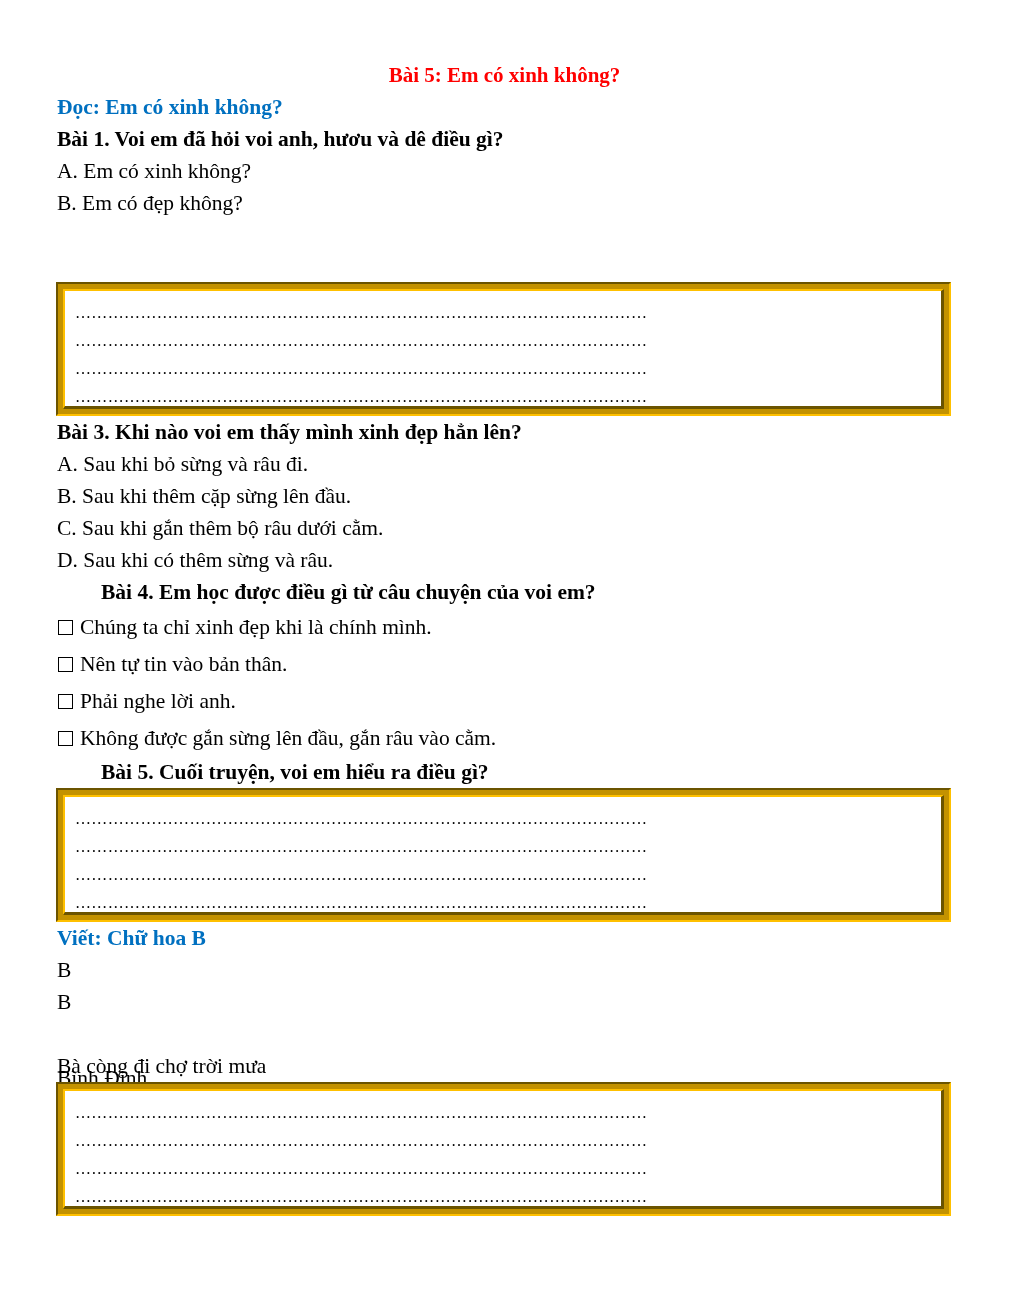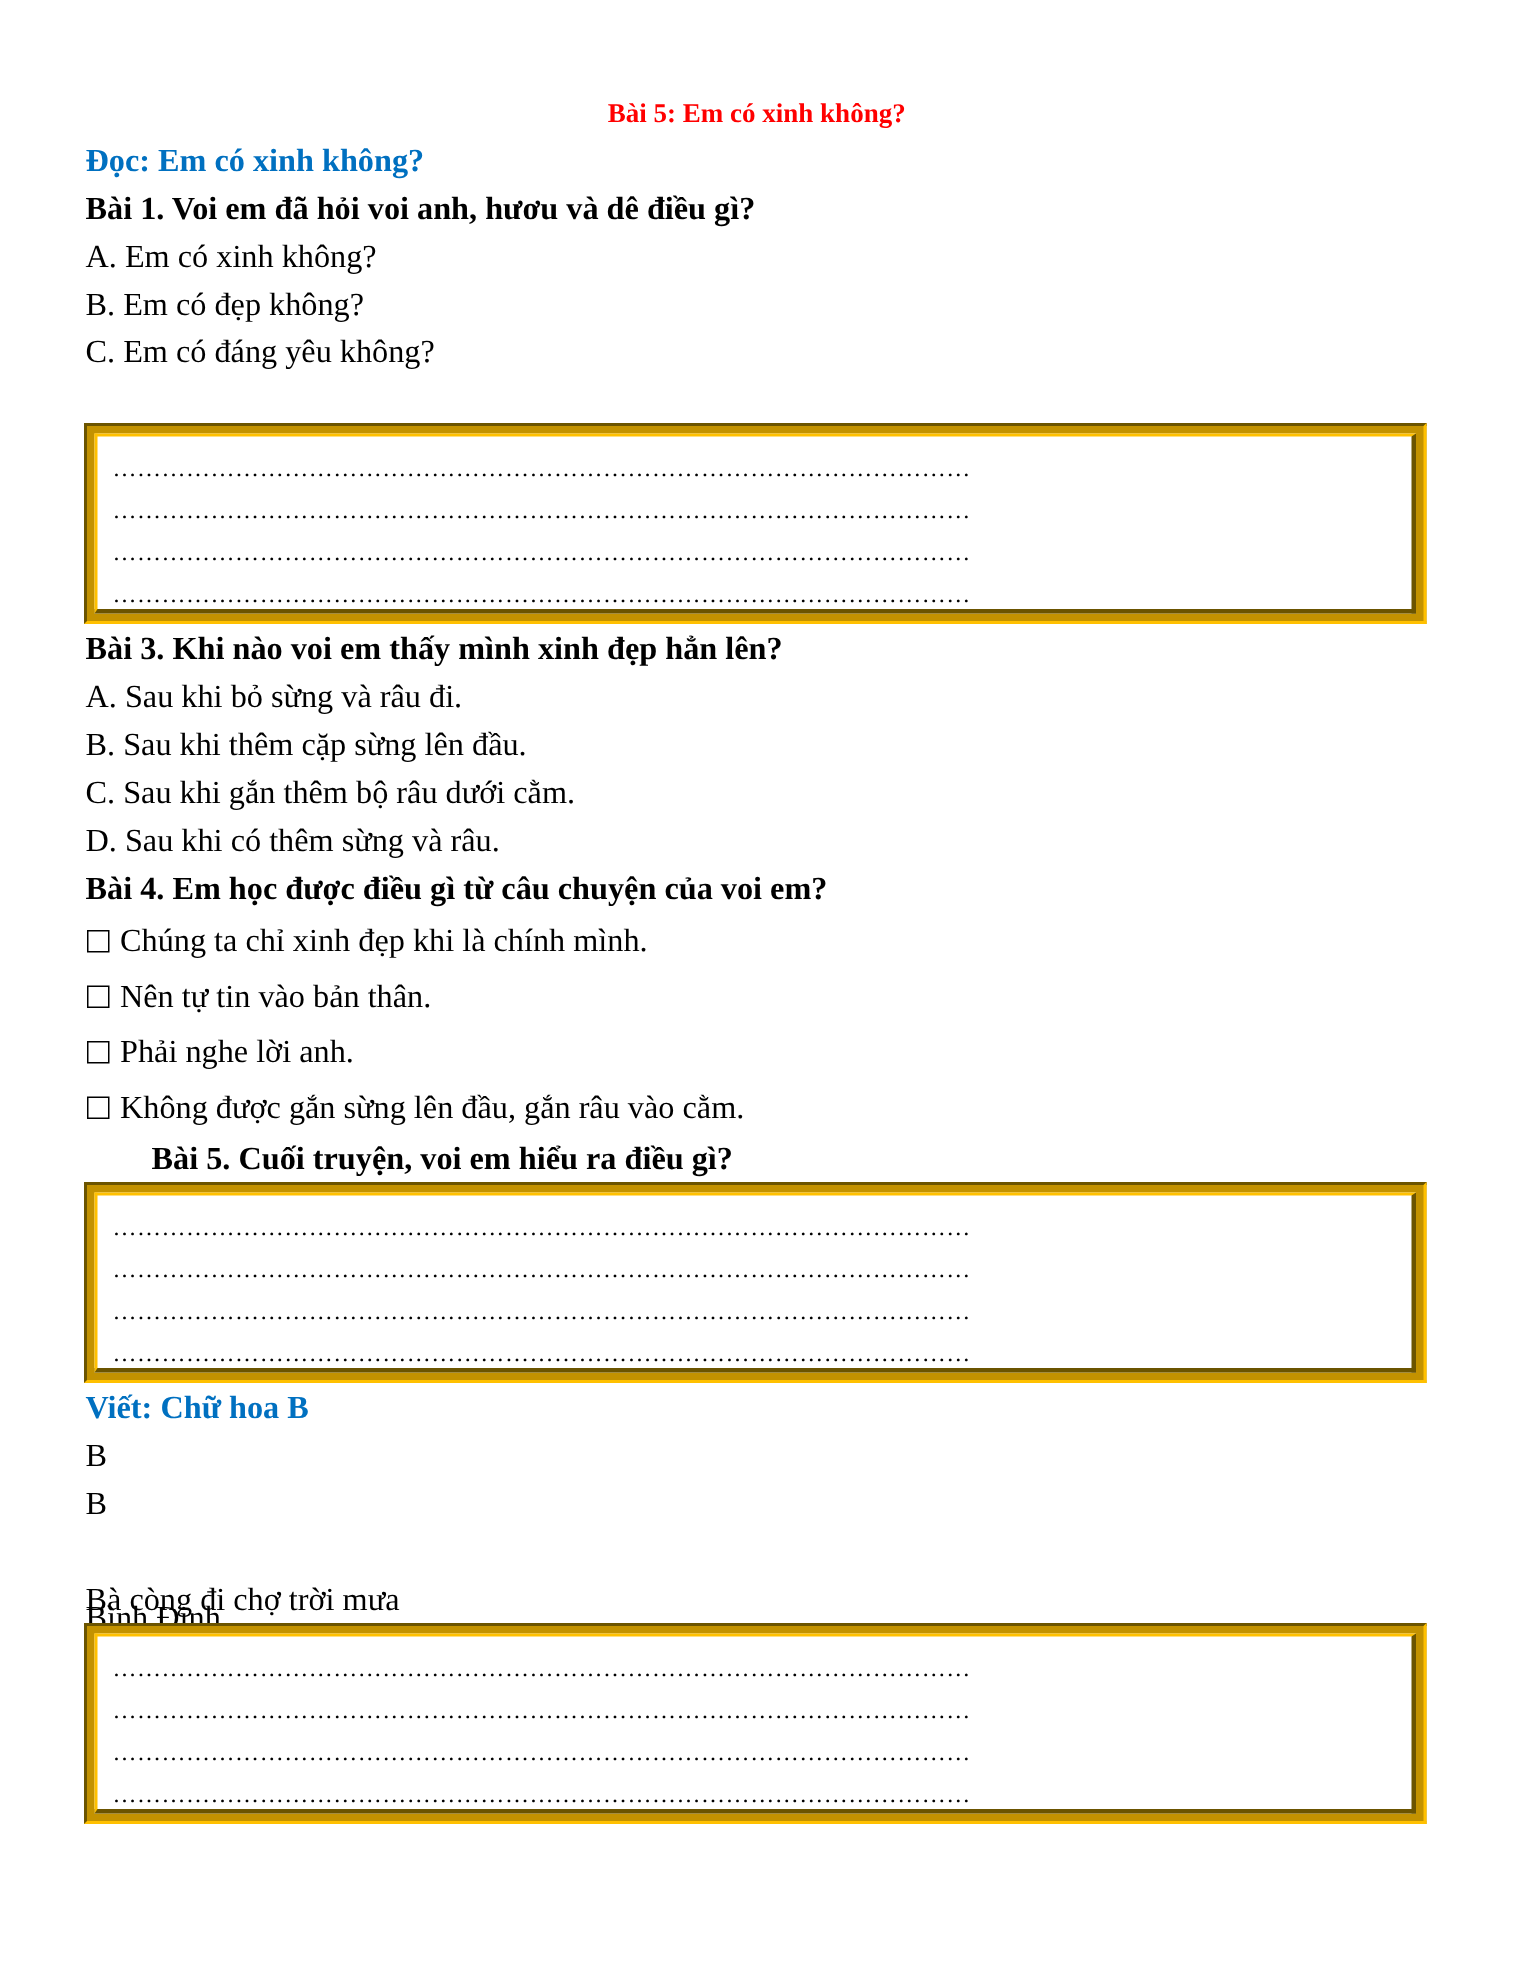--- a/index.html
+++ b/index.html
@@ -8,21 +8,21 @@
     font-family: "Liberation Serif", "DejaVu Serif", serif;
     color: #000000;
   }
   .page { position: absolute; left: 0; top: 0; width: 1011px; height: 1313px; }
   .line {
     position: absolute; left: 57px; white-space: nowrap;
     font-size: 21.5px; line-height: 28px;
   }
   .title {
     position: absolute; left: 0; width: 1011px; text-align: center; top: 61px;
-    font-size: 18px; font-weight: bold; line-height: 28px; padding-left: 0;
+    font-size: 21px; font-weight: bold; line-height: 28px; padding-left: 0;
   }
   .title span { position: relative; left: -1px; }
   .bold { font-weight: bold; }
   .section { font-weight: bold; }
   .cb { display: inline-block; width: 15px; height: 15px; border: 1.3px solid #000; box-sizing: border-box; vertical-align: -1px; margin-right: 7px; margin-left: 1px; }
   
   .frame {
     position: absolute; left: 56px; width: 895px;
     box-sizing: border-box;
     background: #c39200;
@@ -49,38 +49,37 @@
 
   <div class="title" style="color:#ff0000;">
     <span>Bài 5: Em có xinh không?</span>
   </div>
 
   <div class="line section" style="top:93px;color:#0070c0;">Đọc: Em có xinh không?</div>
 
   <div class="line bold" style="top:125px;">Bài 1. Voi em đã hỏi voi anh, hươu và dê điều gì?</div>
   <div class="line" style="top:157px;text-align:right;">A. Em có xinh không?</div>
   <div class="line" style="top:189px;">B. Em có đẹp không?</div>
-  <div class="line" style="top:220px;">C. Em có đáng yêu không?</div>
 
   <div class="frame" style="top:282px;height:134px;">
     <div class="frame-inner">
       <div class="dots" style="top:14px;">……………………………………………………………………………………………</div>
       <div class="dots" style="top:42px;">……………………………………………………………………………………………</div>
       <div class="dots" style="top:70px;">……………………………………………………………………………………………</div>
       <div class="dots" style="top:98px;">……………………………………………………………………………………………</div>
     </div>
   </div>
 
   <div class="line bold" style="top:418px;">Bài 3. Khi nào voi em thấy mình xinh đẹp hẳn lên?</div>
   <div class="line" style="top:450px;">A. Sau khi bỏ sừng và râu đi.</div>
   <div class="line" style="top:482px;">B. Sau khi thêm cặp sừng lên đầu.</div>
   <div class="line" style="top:514px;">C. Sau khi gắn thêm bộ râu dưới cằm.</div>
   <div class="line" style="top:546px;">D. Sau khi có thêm sừng và râu.</div>
 
-  <div class="line bold" style="top:578px;">Bài 4. Em học được điều gì từ câu chuyện của voi em?</div>
+  <div class="line bold" style="top:578px;margin-left:44px;">Bài 4. Em học được điều gì từ câu chuyện của voi em?</div>
   <div class="line" style="top:613px;">
     <span class="cb"></span><span>Chúng ta chỉ xinh đẹp khi là chính mình.</span>
   </div>
   <div class="line" style="top:650px;">
     <span class="cb"></span><span>Nên tự tin vào bản thân.</span>
   </div>
   <div class="line" style="top:687px;">
     <span class="cb"></span><span>Phải nghe lời anh.</span>
   </div>
   <div class="line" style="top:724px;">

